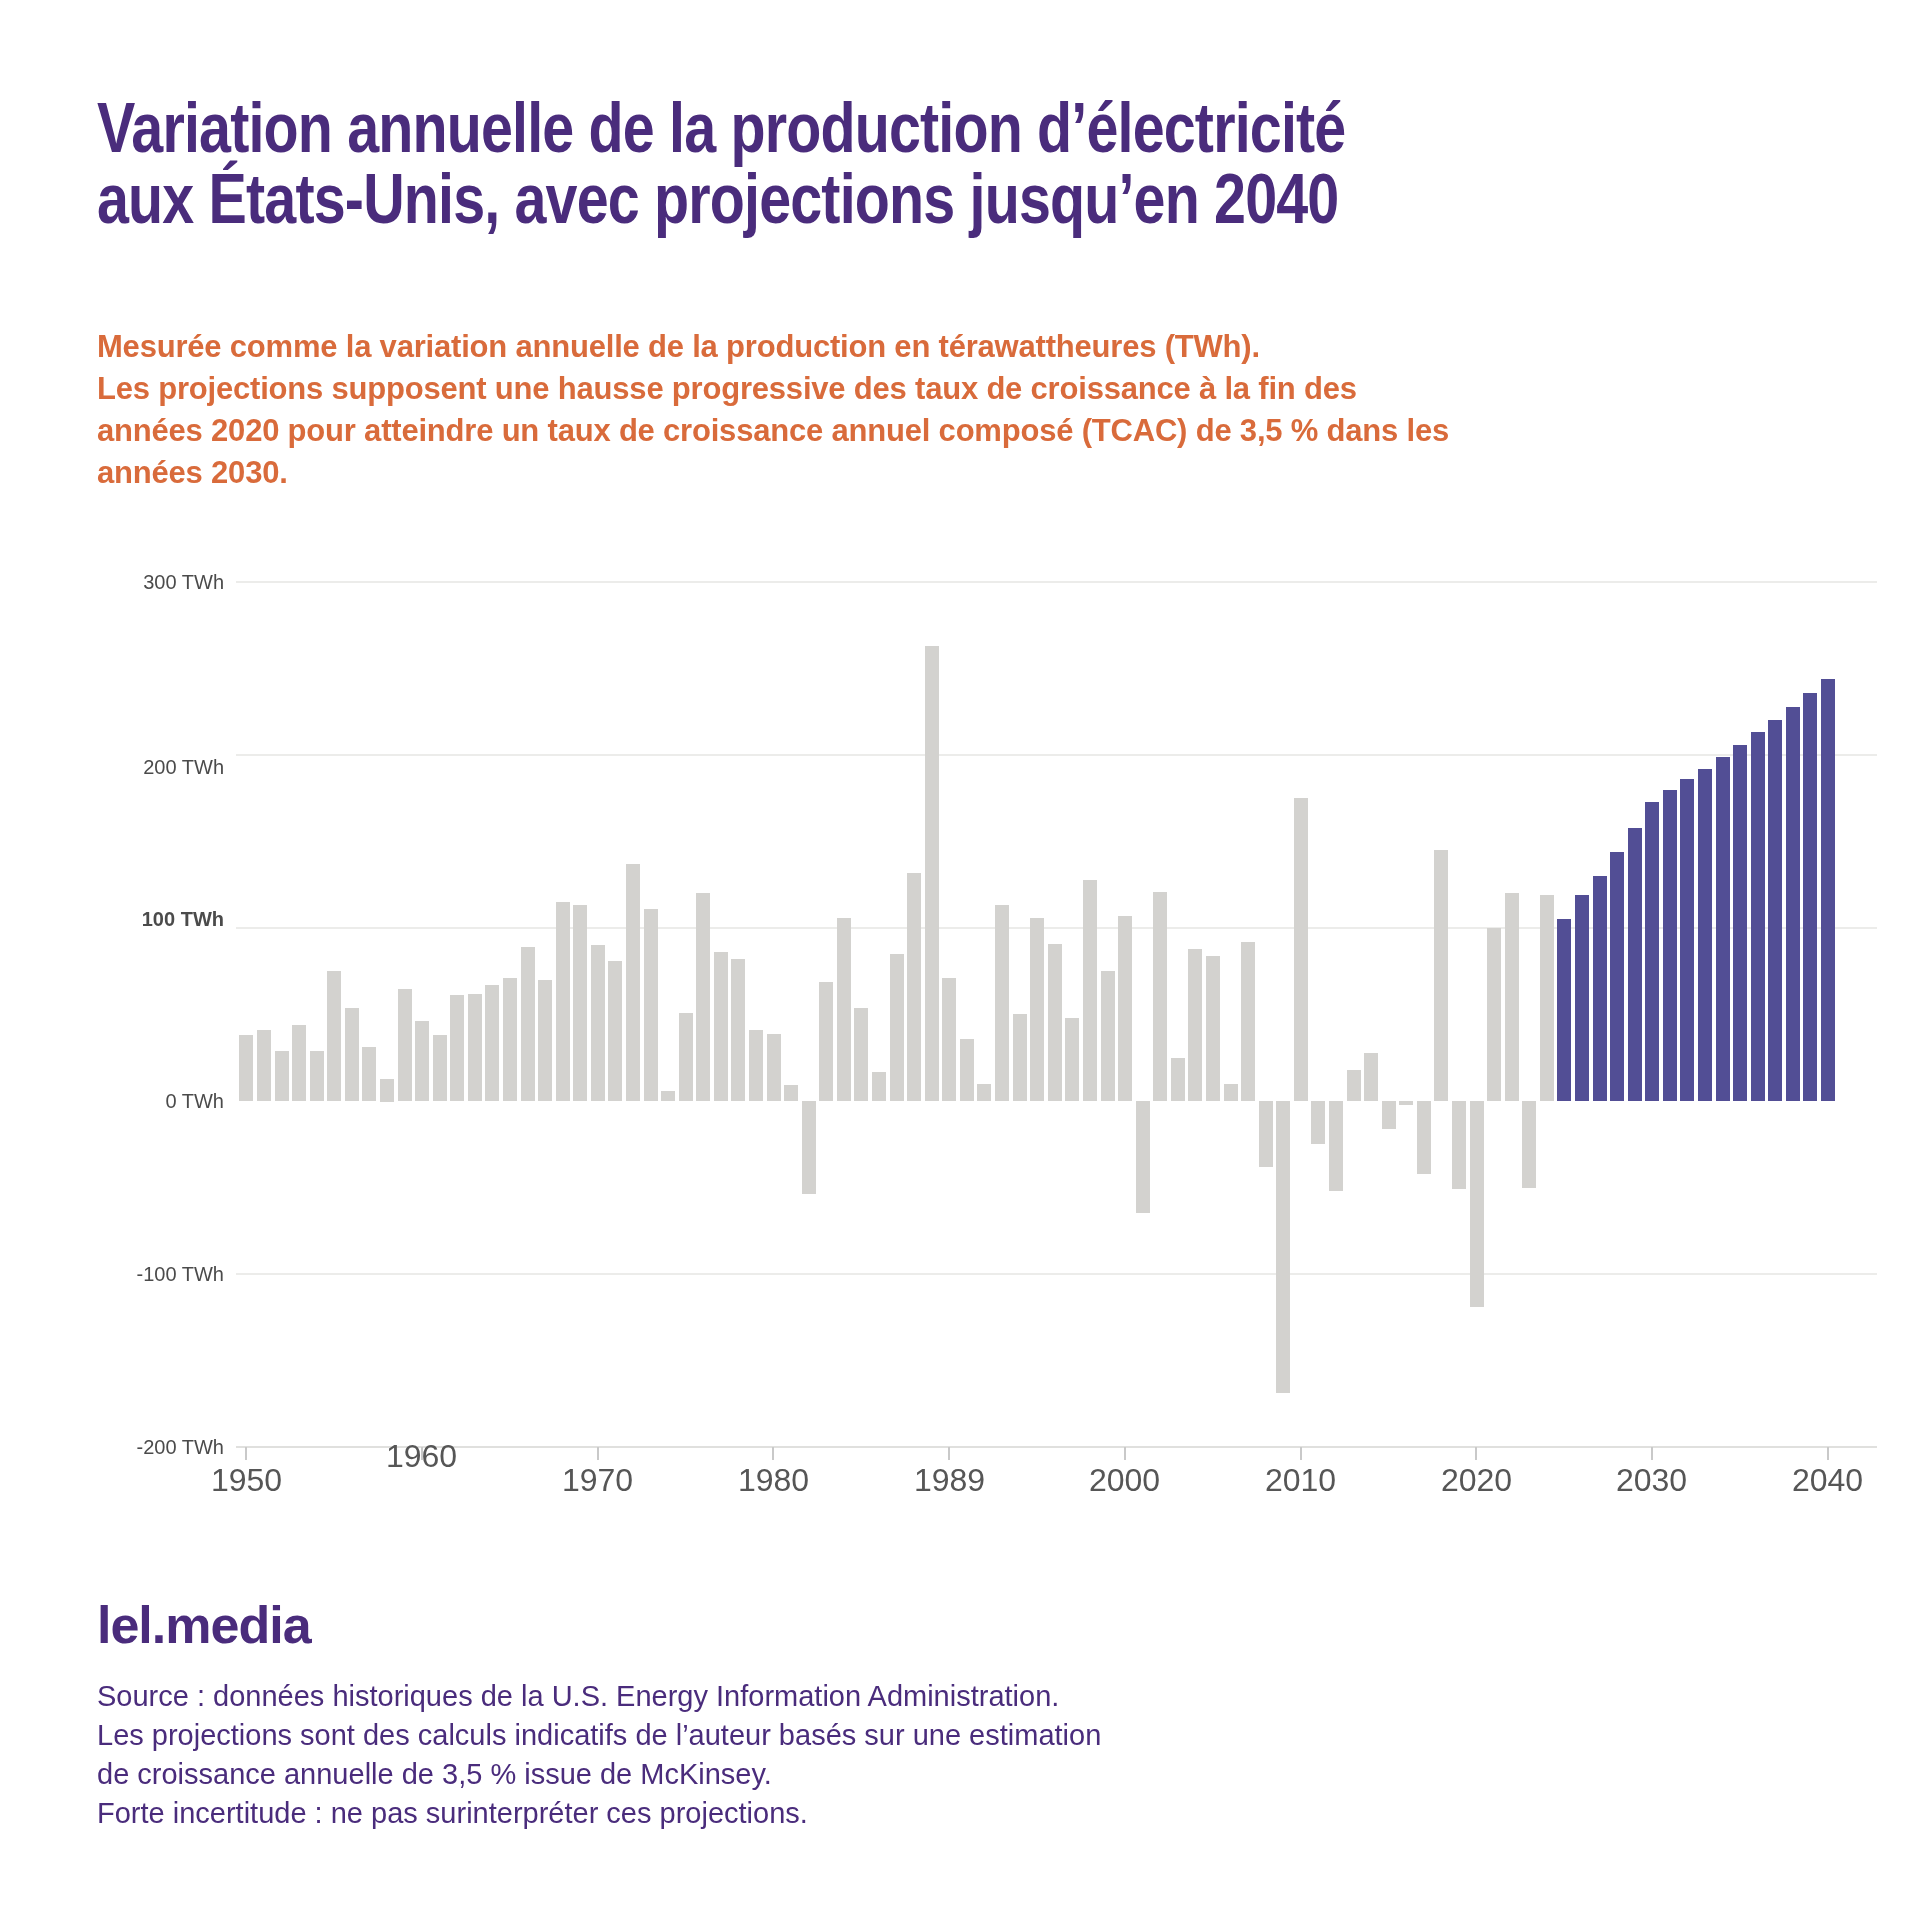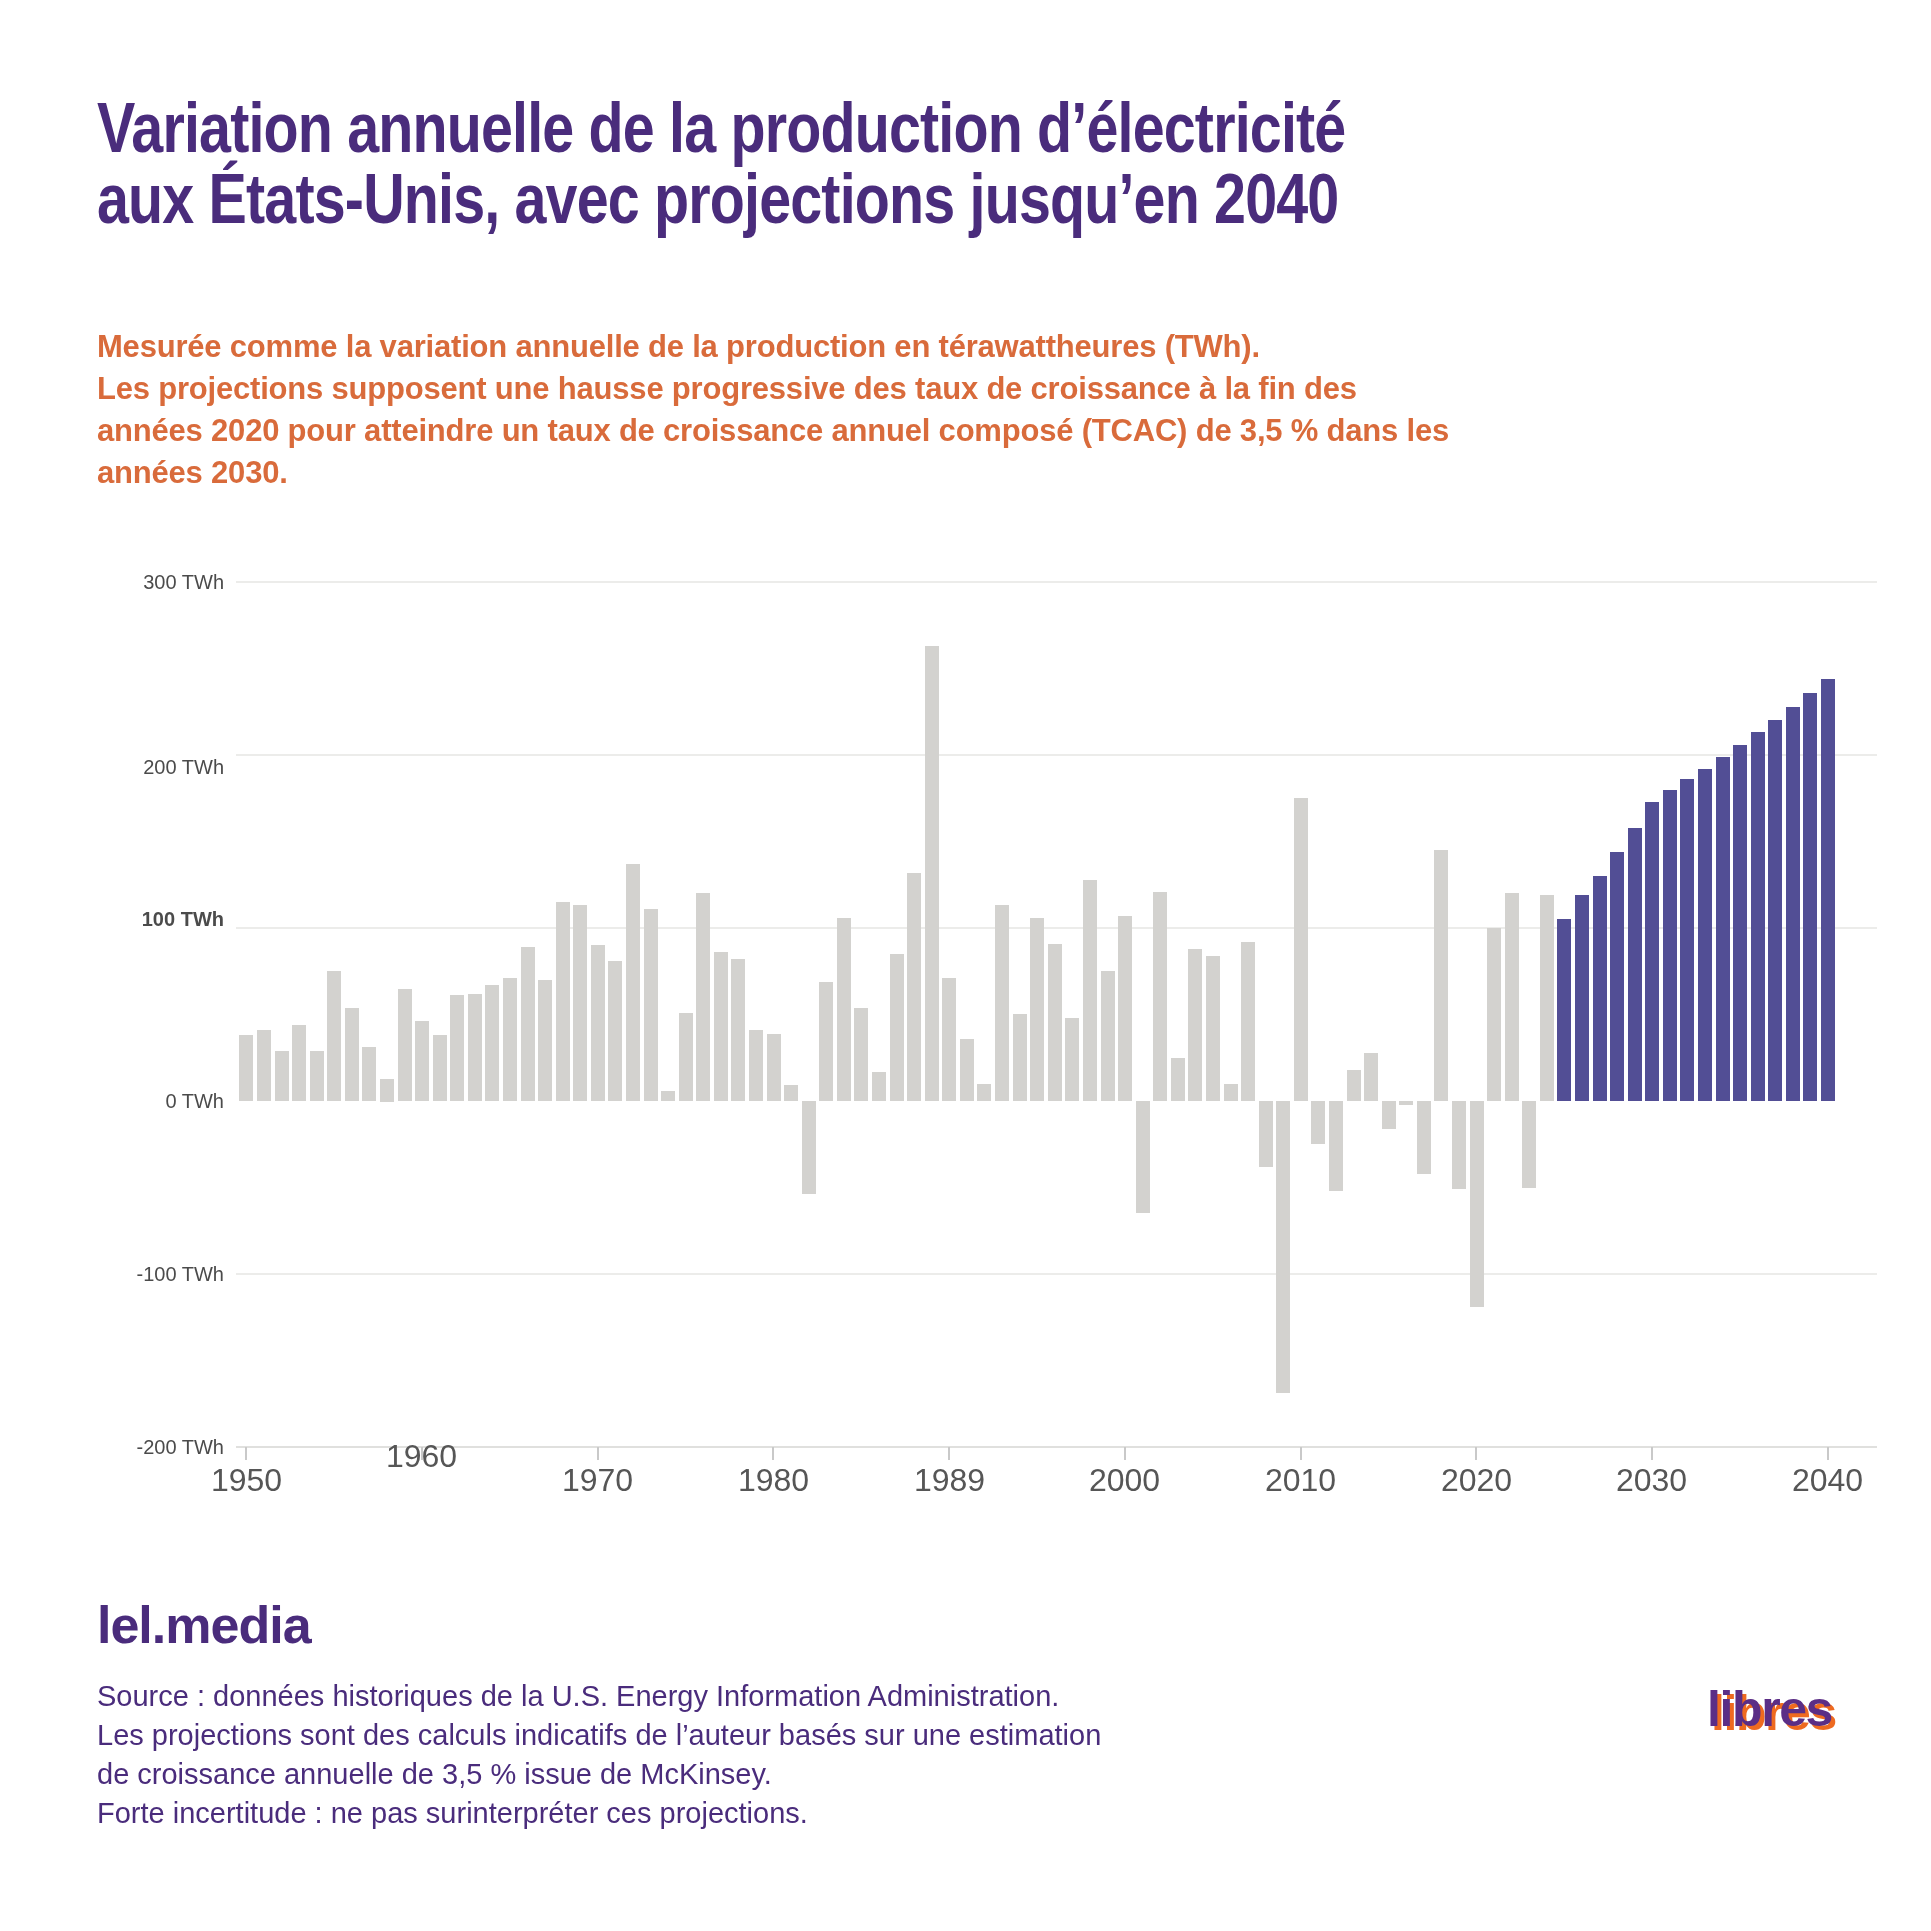--- a/index.html
+++ b/index.html
@@ -187,15 +187,14 @@
     <div class="xlabel" style="left: 1760px; top: 921px;">2040</div>
   </div>
 
 <div class="brand">lel.media</div>
 <div class="source">Source : données historiques de la U.S. Energy Information Administration.
 Les projections sont des calculs indicatifs de l’auteur basés sur une estimation
 de croissance annuelle de 3,5 % issue de McKinsey.
 Forte incertitude : ne pas surinterpréter ces projections.</div>
 
 <div class="logo">
-  <span class="l2 word-purple">libres</span>
 </div>
 
 
 </body></html>

